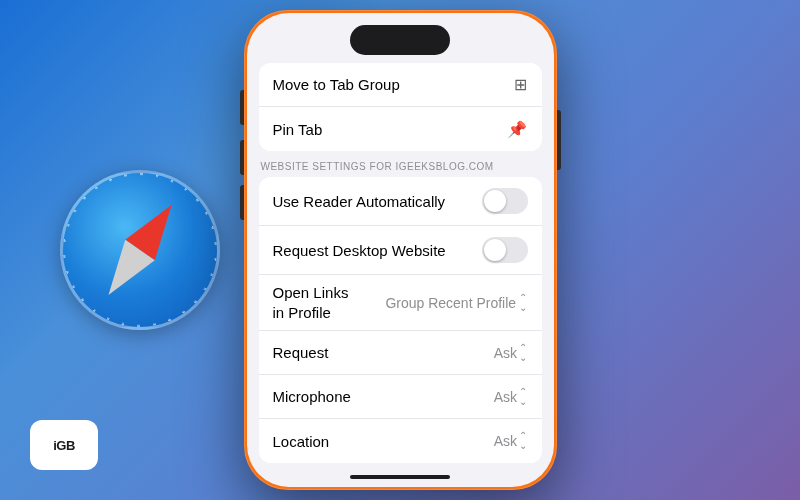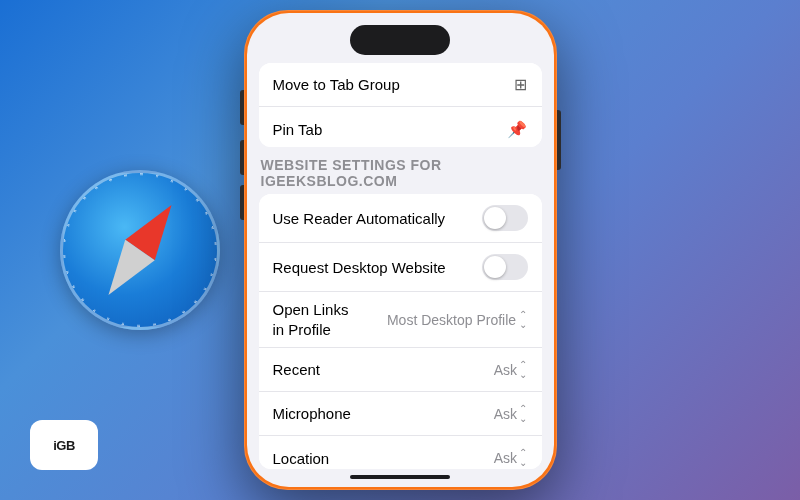--- a/index.html
+++ b/index.html
@@ -193,23 +193,23 @@
       color: #666;
     }
 
     .pin-icon {
       font-size: 16px;
       color: #555;
     }
 
     .website-settings-header {
       padding: 10px 14px 5px;
-      font-size: 14px;
+      font-size: 10px;
       color: #8e8e93;
-      font-weight: 700;
+      font-weight: 400;
       letter-spacing: 0.5px;
       text-transform: uppercase;
     }
 
     .menu-section-bottom {
       background: white;
       margin: 0 12px;
       border-radius: 12px;
       overflow: hidden;
       margin-top: 0;
@@ -343,27 +343,27 @@
           <span class="menu-item-label">Request Desktop Website</span>
           <div class="toggle"></div>
         </div>
 
         <div class="open-links-row">
           <span class="open-links-label">
             <span>Open Links</span><br>
             <span>in Profile</span>
           </span>
           <div class="open-links-value">
-            <span>Most Desktop Profile</span>
+            <span>Group Recent Profile</span>
             <span class="chevron-ud">⌃<br>⌄</span>
           </div>
         </div>
 
         <div class="menu-item">
-          <span class="menu-item-label">Recent</span>
+          <span class="menu-item-label">Request</span>
           <div class="ask-value">
             <span>Ask</span>
             <span class="chevron-ud">⌃<br>⌄</span>
           </div>
         </div>
 
         <div class="menu-item">
           <span class="menu-item-label">Microphone</span>
           <div class="ask-value">
             <span>Ask</span>

